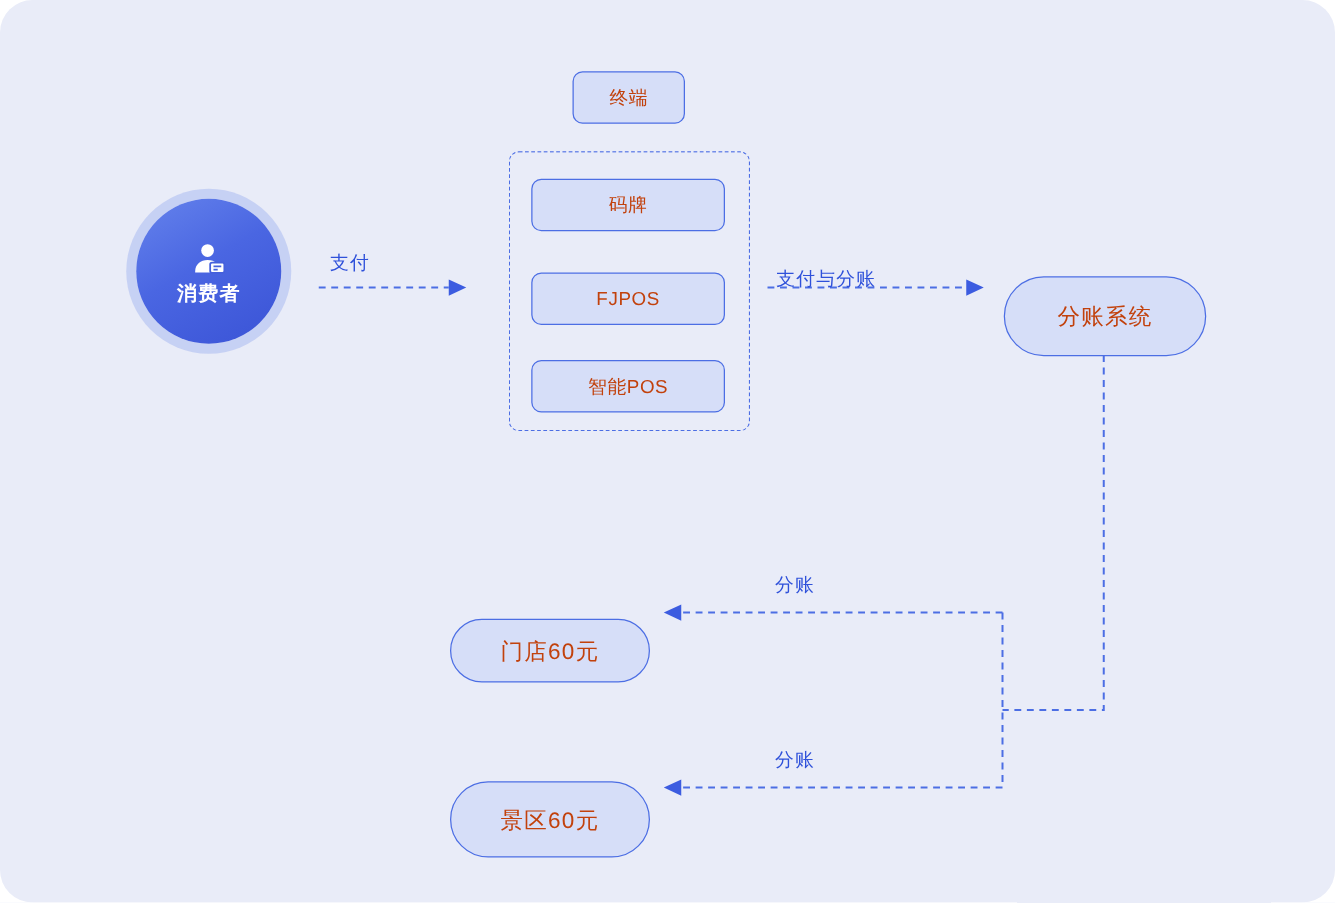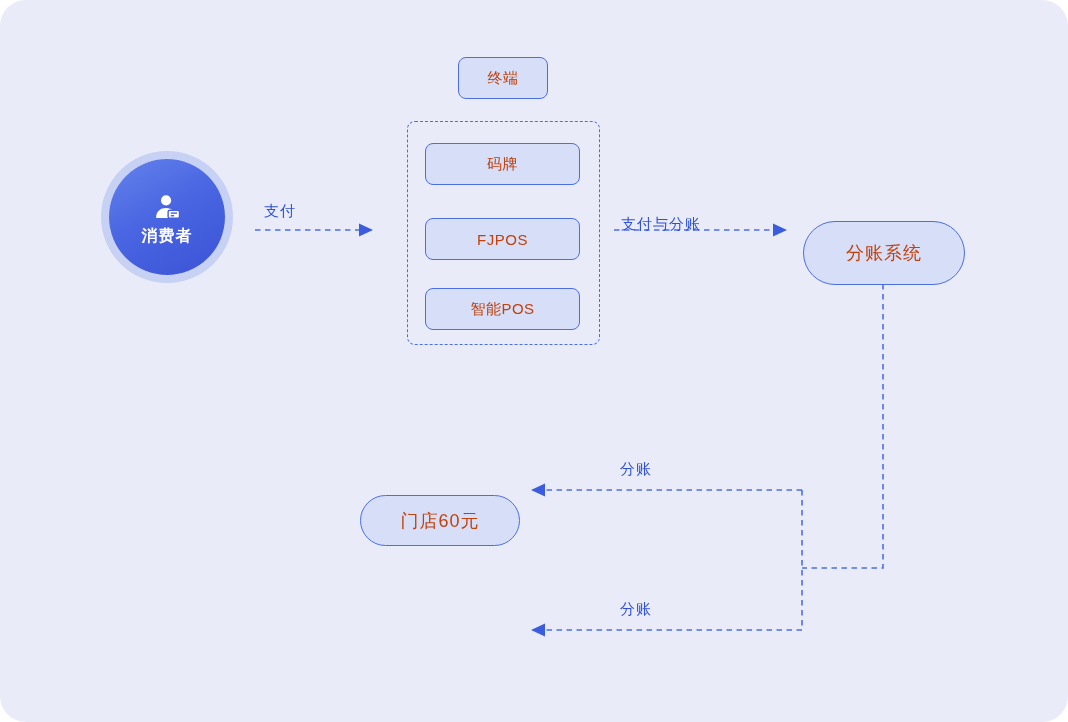--- a/index.html
+++ b/index.html
@@ -140,18 +140,21 @@
   </div>
 
   <div class="box pill" style="left:803px; top:197px; width:162px; height:64px;">
     <span>分账系统</span>
   </div>
 
   <div class="box pill" style="left:360px; top:471px; width:160px; height:51px;">
     <span>门店60元</span>
   </div>
 
+  <div class="box pill" style="left:360px; top:601px; width:160px; height:61px;">
+    <span>景区60元</span>
+  </div>
 
   <div class="edge-label" style="left:264px; top:203px; width:100px;">支付</div>
   <div class="edge-label" style="left:621px; top:203px; width:150px;margin-top:13px;">支付与分账</div>
   <div class="edge-label" style="left:620px; top:461px; width:100px;">分账</div>
   <div class="edge-label" style="left:620px; top:601px; width:100px;">分账</div>
 </div>
 
 </body></html>

